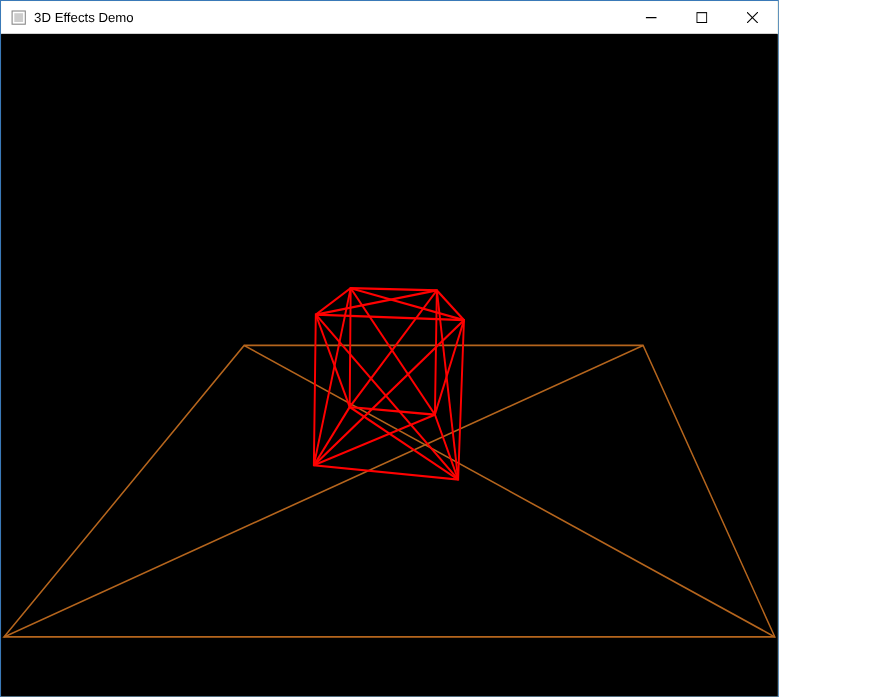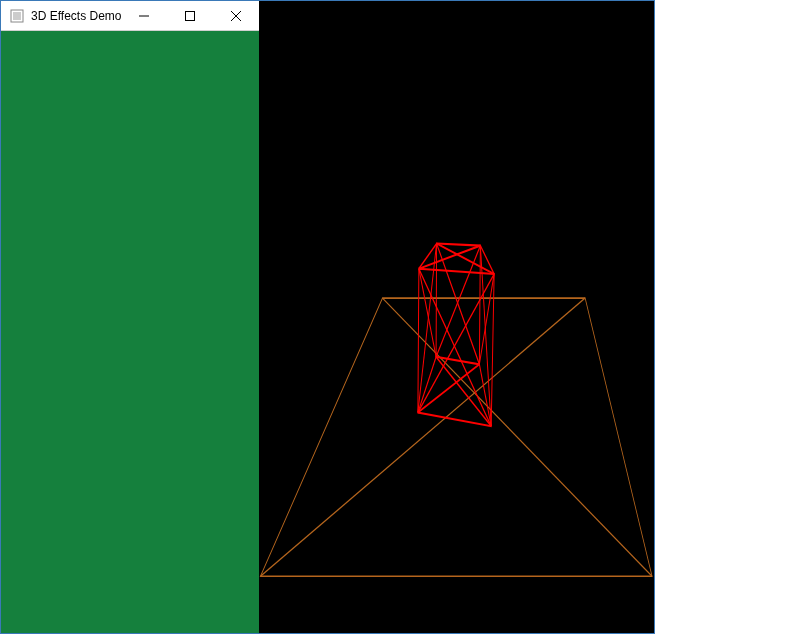--- a/index.html
+++ b/index.html
@@ -6,26 +6,26 @@
     body {
       width: 804px;
       height: 634px;
       background: #fff;
       font-family: "Segoe UI", Tahoma, sans-serif;
       font-size: 12px;
       overflow: hidden;
       position: relative;
     }
     .window {
-      width: 655px;
+      width: 708px;
       height: 634px;
       border: 1px solid #3a79b8;
-      background: #15803d;
+      background: #fef9c3;
       display: flex;
-      flex-direction: row;
+      flex-direction: column;
     }
     .titlebar {
       height: 30px;
       background: #fff;
       display: flex;
       align-items: center;
       border-bottom: 1px solid #d0d0d0;
       user-select: none;
     }
     .title-icon {

